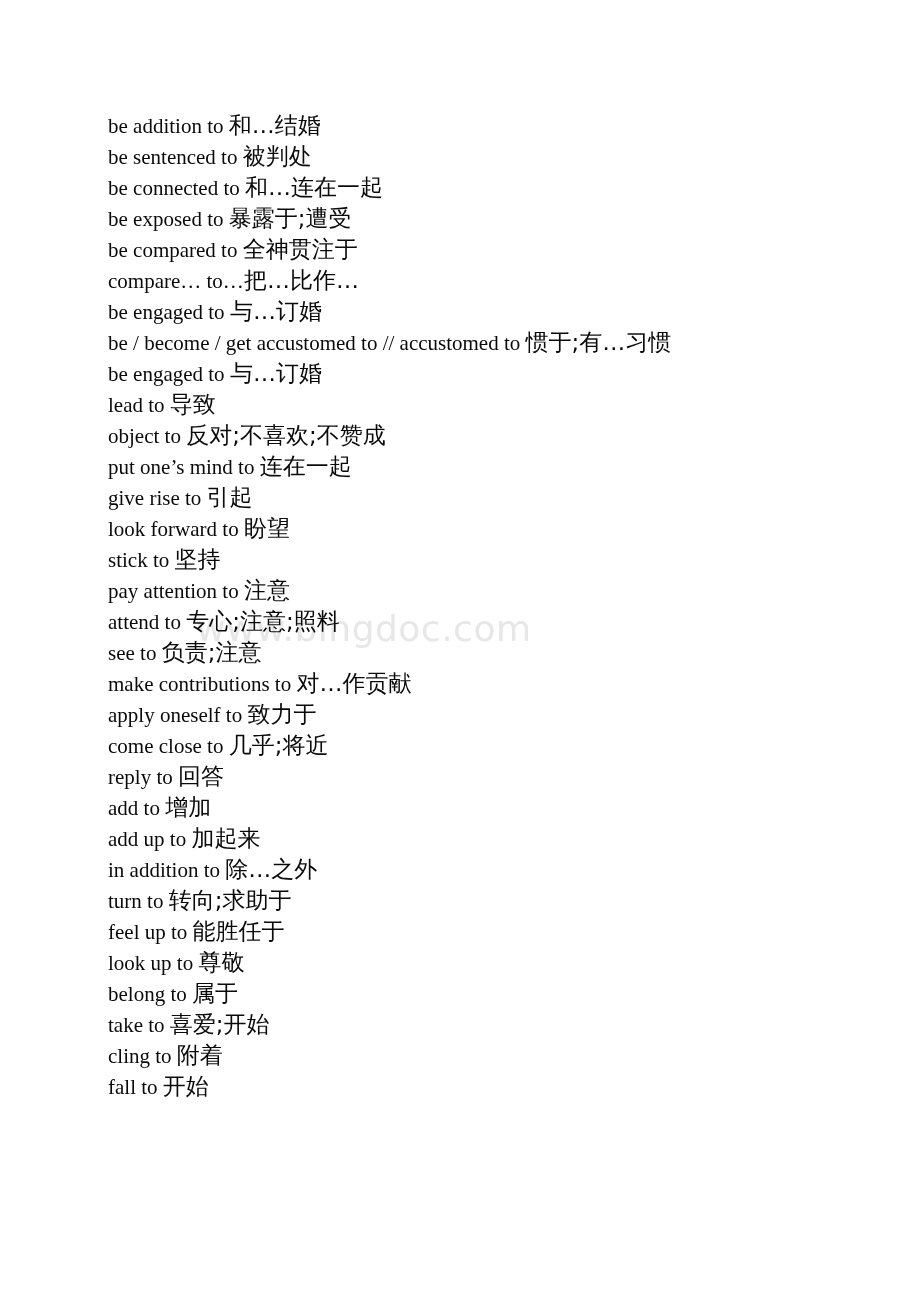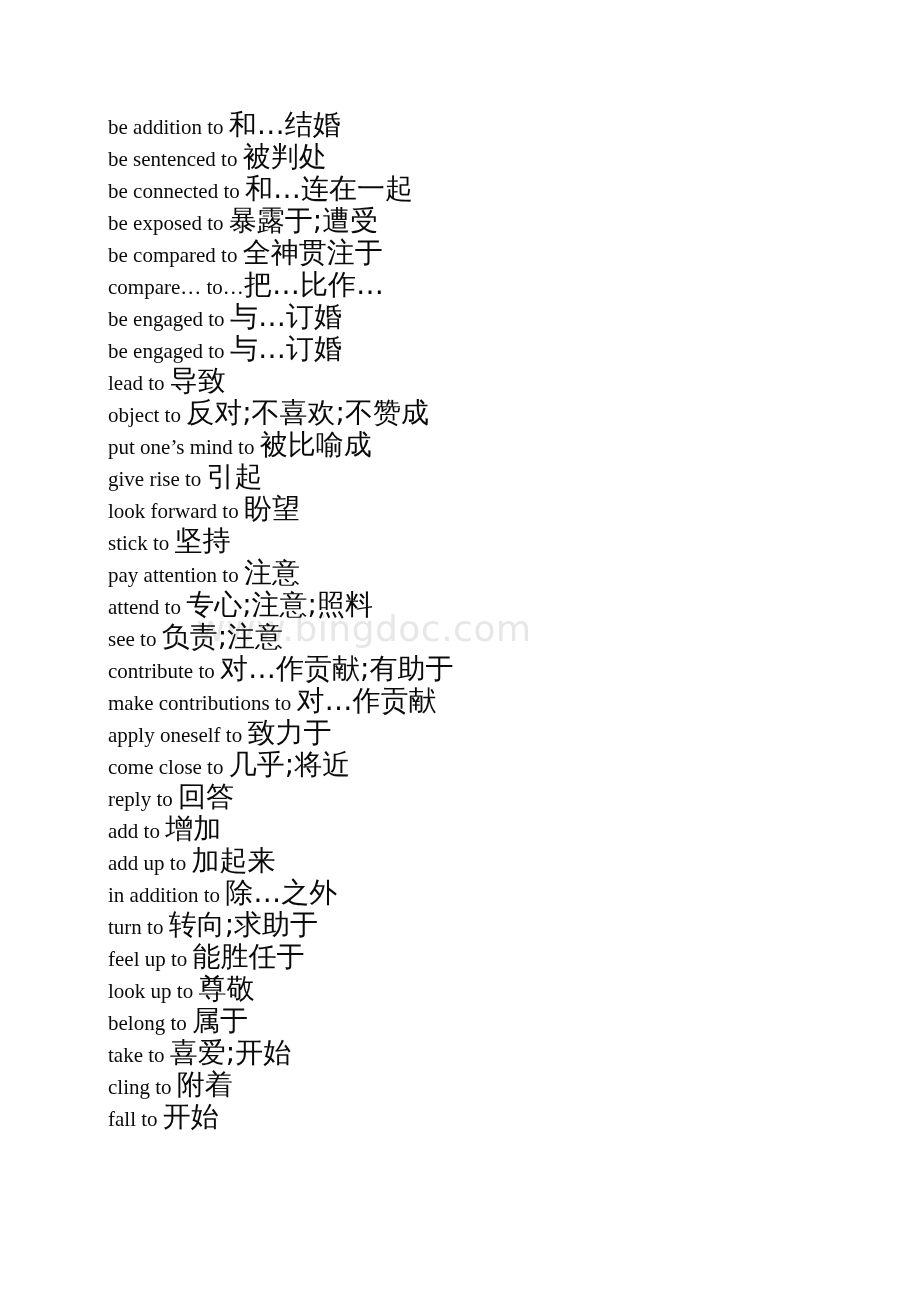--- a/index.html
+++ b/index.html
@@ -52,49 +52,49 @@
     white-space: nowrap;
     font-family: "Liberation Serif", "DejaVu Serif", serif;
   }
 
   .phrase-line .en {
     font-family: "Liberation Serif", "DejaVu Serif", serif;
   }
 
   .phrase-line .zh {
     font-family: "DejaVu Sans", "Liberation Sans", sans-serif;
-    font-size: 28px;
+    font-size: 23px;
   }
 </style>
 </head>
 <body>
 
 <div class="page">
 
   <div class="watermark">www.bingdoc.com</div>
 
   <div class="content">
       <div class="phrase-line"><span class="en">be addition to </span><span class="zh">和…结婚</span></div>
       <div class="phrase-line"><span class="en">be sentenced to </span><span class="zh">被判处</span></div>
       <div class="phrase-line"><span class="en">be connected to </span><span class="zh">和…连在一起</span></div>
       <div class="phrase-line"><span class="en">be exposed to </span><span class="zh">暴露于;遭受</span></div>
       <div class="phrase-line"><span class="en">be compared to </span><span class="zh">全神贯注于</span></div>
       <div class="phrase-line"><span class="en">compare… to…</span><span class="zh">把…比作…</span></div>
       <div class="phrase-line"><span class="en">be engaged to </span><span class="zh">与…订婚</span></div>
+      <div class="phrase-line"><span class="en">be / become / get accustomed to // accustomed to </span><span class="zh">惯于;有…习惯</span></div>
       <div class="phrase-line"><span class="en">be engaged to </span><span class="zh">与…订婚</span></div>
       <div class="phrase-line"><span class="en">lead to </span><span class="zh">导致</span></div>
       <div class="phrase-line"><span class="en">object to </span><span class="zh">反对;不喜欢;不赞成</span></div>
-      <div class="phrase-line"><span class="en">put one’s mind to </span><span class="zh">被比喻成</span></div>
+      <div class="phrase-line"><span class="en">put one’s mind to </span><span class="zh">连在一起</span></div>
       <div class="phrase-line"><span class="en">give rise to </span><span class="zh">引起</span></div>
       <div class="phrase-line"><span class="en">look forward to </span><span class="zh">盼望</span></div>
       <div class="phrase-line"><span class="en">stick to </span><span class="zh">坚持</span></div>
       <div class="phrase-line"><span class="en">pay attention to </span><span class="zh">注意</span></div>
       <div class="phrase-line"><span class="en">attend to </span><span class="zh">专心;注意;照料</span></div>
       <div class="phrase-line"><span class="en">see to </span><span class="zh">负责;注意</span></div>
-      <div class="phrase-line"><span class="en">contribute to </span><span class="zh">对…作贡献;有助于</span></div>
       <div class="phrase-line"><span class="en">make contributions to </span><span class="zh">对…作贡献</span></div>
       <div class="phrase-line"><span class="en">apply oneself to </span><span class="zh">致力于</span></div>
       <div class="phrase-line"><span class="en">come close to </span><span class="zh">几乎;将近</span></div>
       <div class="phrase-line"><span class="en">reply to </span><span class="zh">回答</span></div>
       <div class="phrase-line"><span class="en">add to </span><span class="zh">增加</span></div>
       <div class="phrase-line"><span class="en">add up to </span><span class="zh">加起来</span></div>
       <div class="phrase-line"><span class="en">in addition to </span><span class="zh">除…之外</span></div>
       <div class="phrase-line"><span class="en">turn to </span><span class="zh">转向;求助于</span></div>
       <div class="phrase-line"><span class="en">feel up to </span><span class="zh">能胜任于</span></div>
       <div class="phrase-line"><span class="en">look up to </span><span class="zh">尊敬</span></div>

